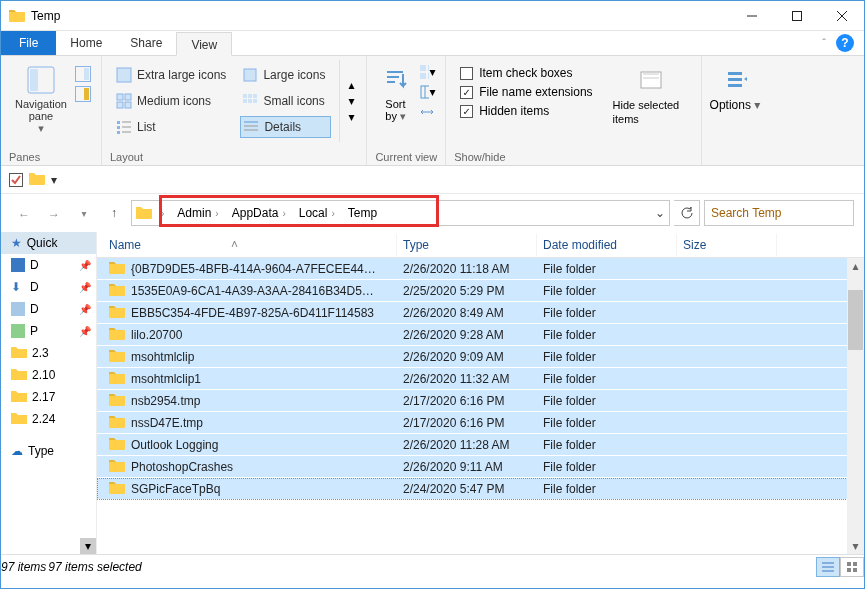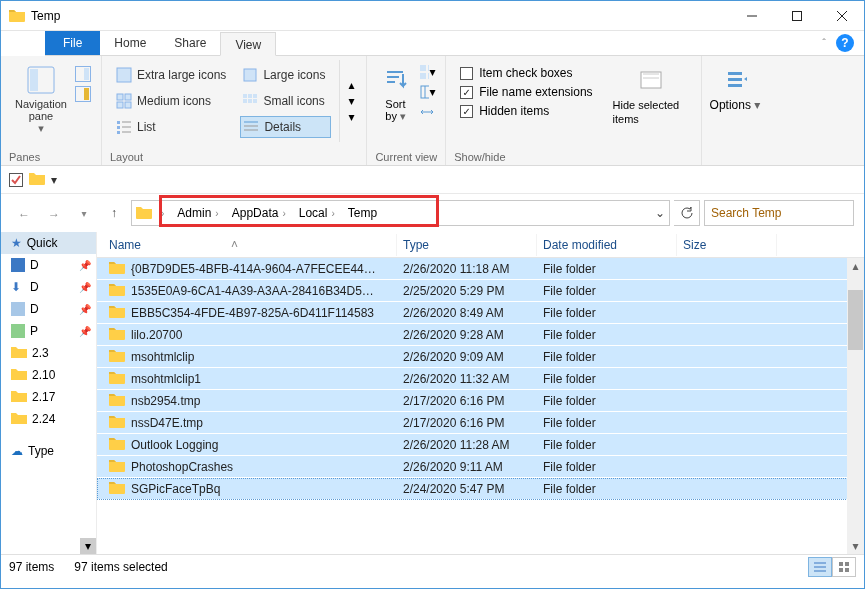--- a/index.html
+++ b/index.html
@@ -35,21 +35,20 @@
     cursor: default;
   }
   
   .menubar {
     height: 25px;
     display: flex;
     align-items: flex-end;
     background: #fff;
     border-bottom: 1px solid #dadada;
     position: relative;
-    margin-left: 44px;
   }
   .file-tab {
     background: #1976d2; color: #fff;
     padding: 5px 18px; font-size: 12px;
     height: 24px;
   }
   .menu-tab {
     padding: 5px 14px; font-size: 12px;
     height: 24px;
     color: #333;
@@ -196,21 +195,21 @@
   .row .cell.date { width:140px;}
   .row .cell.type { width:140px;}
   .row .cell.size { width:100px;}
   .list-vscroll { position:absolute; right:0; top:26px; bottom:0; width:17px; background:#f0f0f0; display:flex; flex-direction:column; align-items:center; justify-content:space-between;}
   .list-vscroll .thumb { width:15px; flex:0 0 60px; background:#c8c8c8; margin-top:16px;}
   .list-vscroll .arr { height:16px; display:flex; align-items:center; justify-content:center; width:100%; color:#666;}
   
   .statusbar {
     height: 24px; border-top:1px solid #e0e0e0;
     display:flex; align-items:center; font-size:12px;
-    padding:0 8px; gap:20px;
+    padding:0 0; gap:2px;font-style:italic;
   }
   .statusbar .spacer { flex:1;}
   .view-toggle { display:flex; gap:0;}
   .vt-btn { width:24px; height:20px; border:1px solid #c8c8c8; display:flex; align-items:center; justify-content:center;}
   .vt-btn.active { background:#cce4f7; border-color:#7eb4e1;}
   
   .folder-svg { width:16px; height:14px; }
   .small-ic { width:14px; height:14px; display:inline-block;}
 </style>
 </head>

